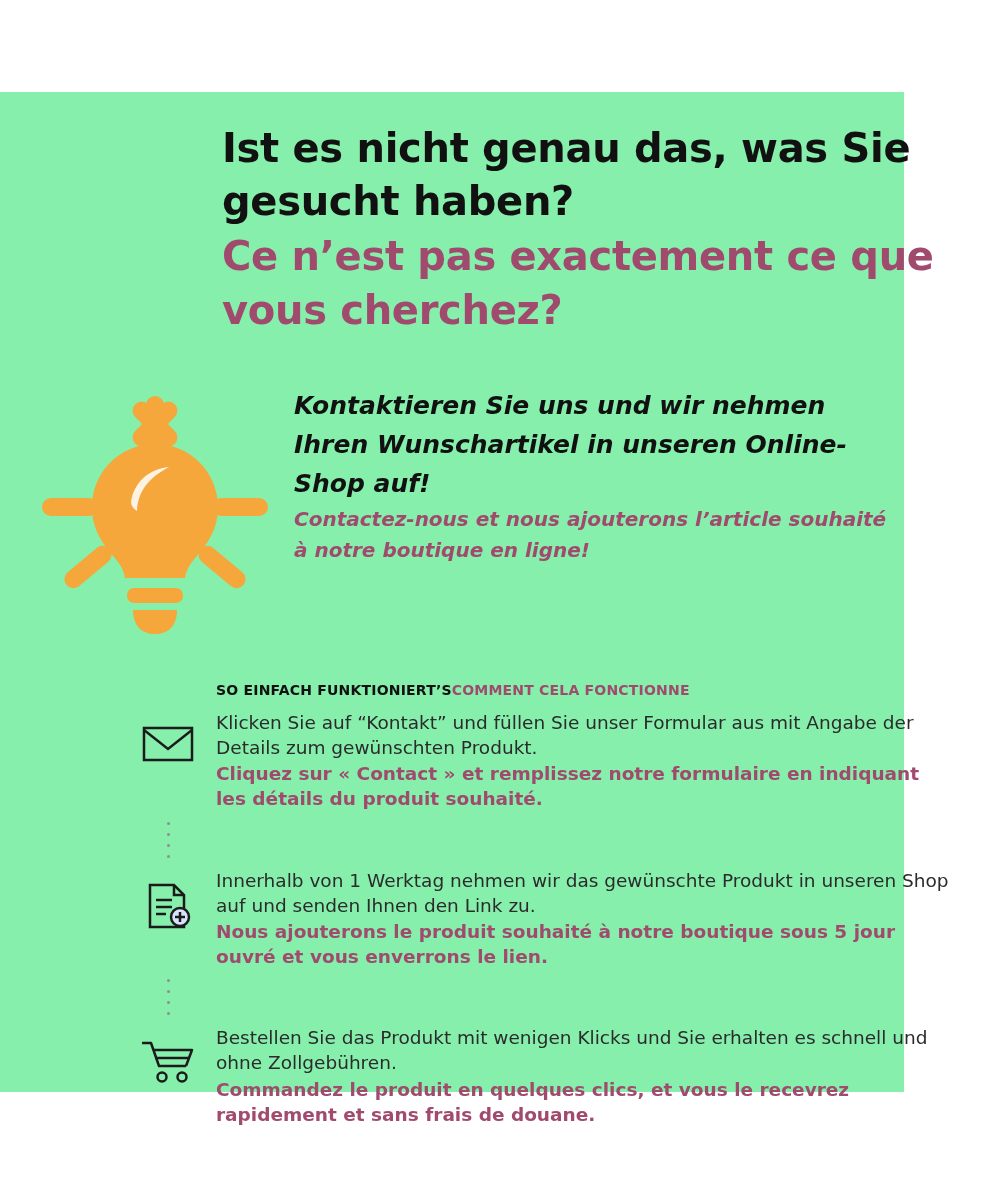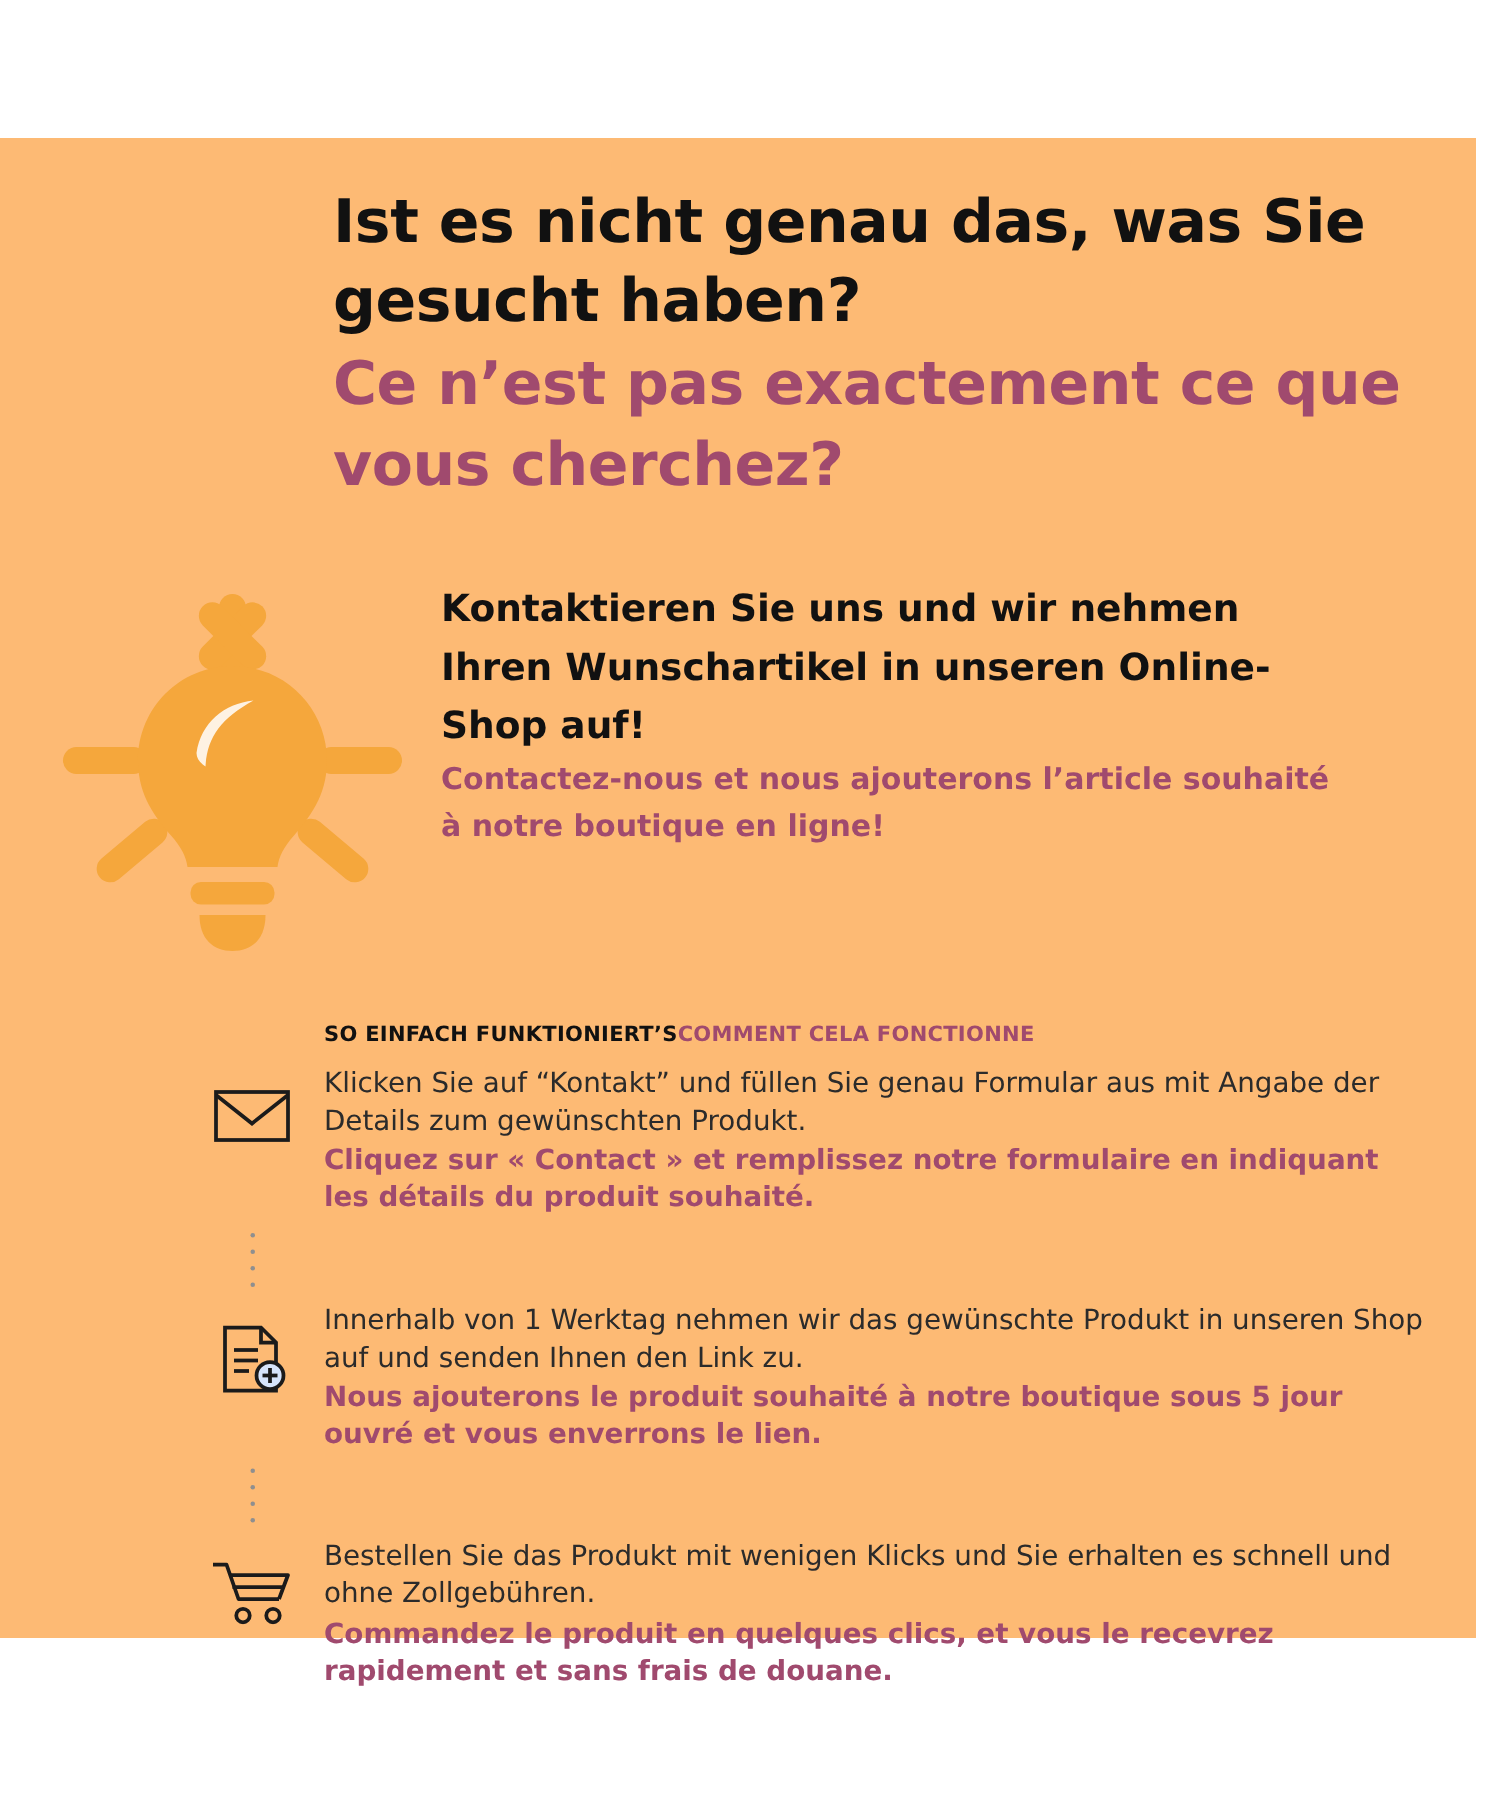--- a/index.html
+++ b/index.html
@@ -10,23 +10,23 @@
     width: 1000px;
     height: 1200px;
     background: #ffffff;
     font-family: "DejaVu Sans", sans-serif;
     overflow: hidden;
   }
   .banner {
     position: absolute;
     left: 0;
     top: 92px;
-    width: 984px;
+    width: 904px;
     height: 1000px;
-    background: #fdba74;
+    background: #86efac;
   }
   .headline {
     position: absolute;
     left: 222px;
     top: 30px;
     width: 720px;
   }
   .headline .de {
     font-size: 40px;
     font-weight: bold;
@@ -47,20 +47,21 @@
     left: 30px;
     top: 290px;
     width: 250px;
     height: 260px;
   }
   .intro {
     position: absolute;
     left: 294px;
     top: 295px;
     width: 610px;
+    font-style: italic;
   }
   .intro .de {
     font-size: 25px;
     font-weight: bold;
     line-height: 1.55;
     color: #111111;
   }
   .intro .fr {
     font-size: 20px;
     font-weight: bold;
@@ -180,21 +181,21 @@
   <div class="steps">
 
     <div class="step">
       <div class="step-icon">
         <svg width="52" height="40" viewBox="0 0 52 40" xmlns="http://www.w3.org/2000/svg">
           <rect x="2" y="4" width="48" height="32" fill="none" stroke="#1b1b1b" stroke-width="2.5"></rect>
           <path d="M2 6 L26 25 L50 6" fill="none" stroke="#1b1b1b" stroke-width="2.5"></path>
         </svg>
       </div>
       <div class="step-text">
-        <div class="de">Klicken Sie auf “Kontakt” und füllen Sie genau Formular aus mit Angabe der Details zum gewünschten Produkt.</div>
+        <div class="de">Klicken Sie auf “Kontakt” und füllen Sie unser Formular aus mit Angabe der Details zum gewünschten Produkt.</div>
         <div class="fr">Cliquez sur « Contact » et remplissez notre formulaire en indiquant les détails du produit souhaité.</div>
       </div>
     </div>
 
     <div class="step">
       <div class="dots">
         <i></i>
           <i></i>
           <i></i>
           <i></i>

